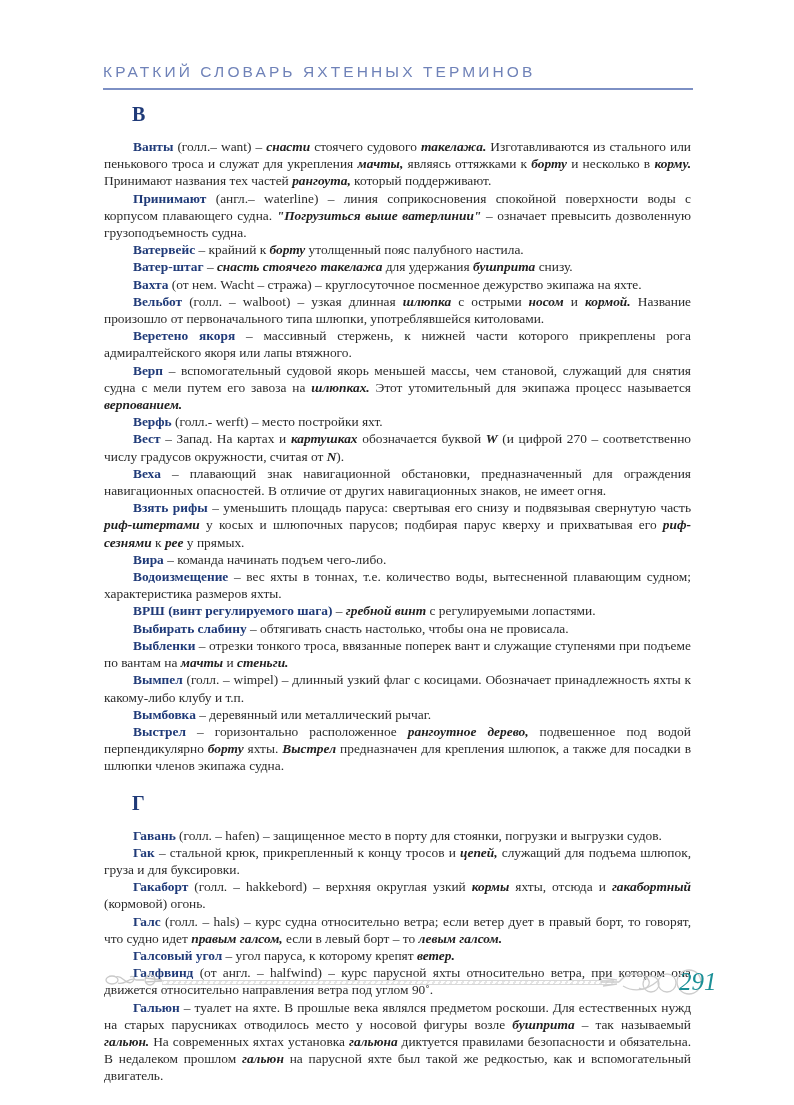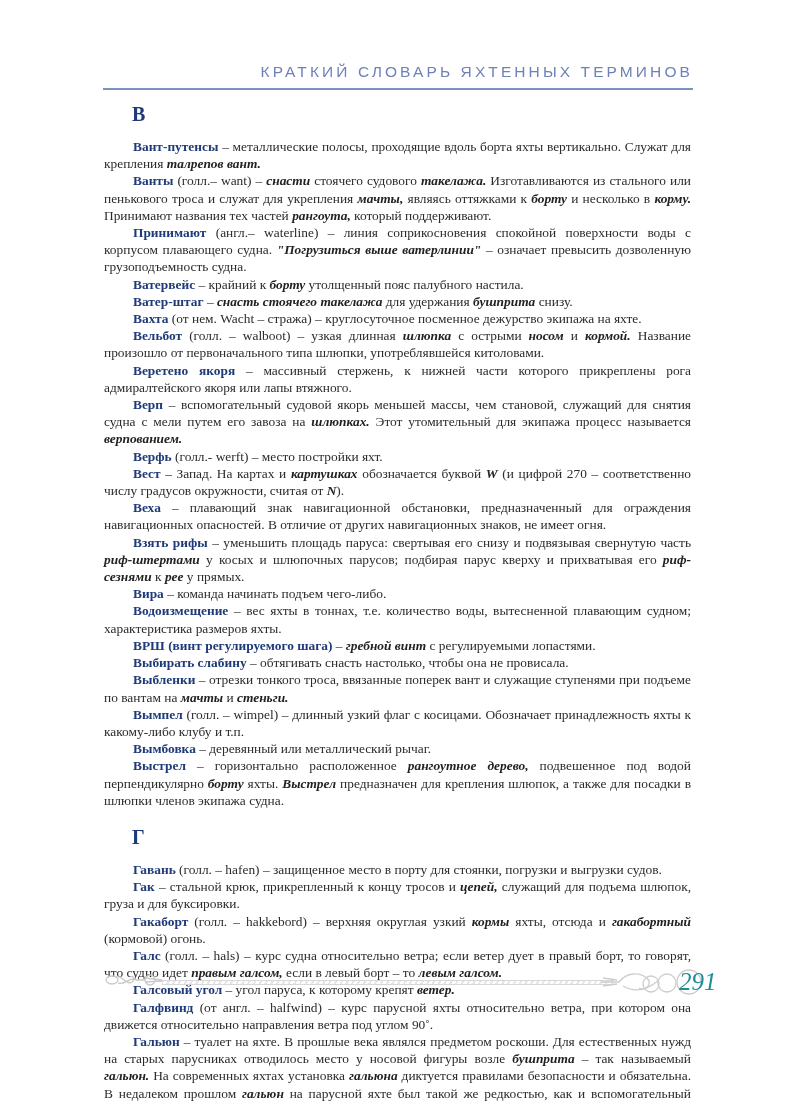--- a/index.html
+++ b/index.html
@@ -1,17 +1,17 @@
 <!DOCTYPE html>
 <html><head>
 <meta charset="utf-8">
 <style>
   html, body { margin: 0; padding: 0; background: #ffffff; }
   body { width: 794px; height: 1105px; position: relative; overflow: hidden; font-family: "Liberation Serif", "DejaVu Serif", serif; color: #2b2b2b; }
-  .running-head { position: absolute; left: 103px; top: 63px; width: 590px; text-align: right; font-family: "Liberation Sans", "DejaVu Sans", sans-serif; font-size: 15.5px; letter-spacing: 3.1px; color: #6f82b8; }
+  .running-head { position: absolute; left: 103px; top: 63px; width: 590px; text-align: left; font-family: "Liberation Sans", "DejaVu Sans", sans-serif; font-size: 15.5px; letter-spacing: 3.1px; color: #6f82b8; }
   .head-rule { position: absolute; left: 103px; top: 88px; width: 590px; height: 2px; background: #7d90c4; }
   .content { position: absolute; left: 104px; top: 104px; width: 587px; }
   .section-letter { font-family: "Liberation Serif", "DejaVu Serif", serif; font-weight: bold; font-size: 20px; color: #1f3a78; margin: 0 0 0 28px; height: 34px; line-height: 20px; }
   .entry { font-size: 13.4px; line-height: 17.2px; text-indent: 29px; text-align: justify; margin: 0; }
   .term { color: #1f3a78; font-weight: bold; }
   .em { font-style: italic; font-weight: bold; color: #222; }
   .gap-section { height: 18px; }
   .footer { position: absolute; left: 104px; top: 966px; width: 616px; height: 34px; text-align: right; }
   .rope { position: absolute; left: 58px; top: 14px; width: 452px; height: 3px; border-top: 1px solid #d8d8d8; border-bottom: 1px solid #d8d8d8; background: repeating-linear-gradient(120deg, #e6e6e6 0 2px, #ffffff 2px 5px); }
   .knot-left { position: absolute; left: 0; top: 6px; }
@@ -19,21 +19,20 @@
   .page-number { position: absolute; left: 575px; top: 2px; font-family: "Liberation Serif", "DejaVu Serif", serif; font-style: italic; font-size: 25px; color: #1a8f96; }
 </style>
 </head>
 <body>
 
 <div class="running-head">КРАТКИЙ СЛОВАРЬ ЯХТЕННЫХ ТЕРМИНОВ</div>
 <div class="head-rule"></div>
 
 <div class="content" id="content">
     <div class="section-letter">В</div>
-    <p class="entry"><span class="term">Вант-путенсы</span><span> – металлические полосы, проходящие вдоль борта яхты вертикально. Служат для крепления </span><span class="em">талрепов вант.</span></p>
     <p class="entry"><span class="term">Ванты</span><span> (голл.– want) – </span><span class="em">снасти</span><span> стоячего судового </span><span class="em">такелажа.</span><span> Изготавливаются из стального или пенькового троса и служат для укрепления </span><span class="em">мачты,</span><span> являясь оттяжками к </span><span class="em">борту</span><span> и несколько в </span><span class="em">корму.</span><span> Принимают названия тех частей </span><span class="em">рангоута,</span><span> который поддерживают.</span></p>
     <p class="entry"><span class="term">Принимают</span><span> (англ.– waterline) – линия  соприкосновения спокойной поверхности воды с корпусом плавающего судна. </span><span class="em">"Погрузиться выше ватерлинии"</span><span> – означает превысить дозволенную грузоподъемность судна.</span></p>
     <p class="entry"><span class="term">Ватервейс</span><span> – крайний к </span><span class="em">борту</span><span> утолщенный пояс палубного настила.</span></p>
     <p class="entry"><span class="term">Ватер-штаг</span><span> – </span><span class="em">снасть стоячего такелажа</span><span> для удержания </span><span class="em">бушприта</span><span> снизу.</span></p>
     <p class="entry"><span class="term">Вахта</span><span> (от нем. Wacht – стража)  – круглосуточное посменное дежурство экипажа на яхте.</span></p>
     <p class="entry"><span class="term">Вельбот</span><span> (голл. – walboot) – узкая длинная </span><span class="em">шлюпка</span><span> с острыми </span><span class="em">носом</span><span> и </span><span class="em">кормой.</span><span> Название произошло от первоначального типа шлюпки, употреблявшейся китоловами.</span></p>
     <p class="entry"><span class="term">Веретено якоря</span><span> – массивный стержень, к нижней части которого прикреплены рога адмиралтейского якоря или лапы втяжного.</span></p>
     <p class="entry"><span class="term">Верп</span><span> – вспомогательный судовой якорь меньшей массы, чем становой, служащий для снятия судна с мели путем его завоза на </span><span class="em">шлюпках.</span><span> Этот утомительный для экипажа процесс называется </span><span class="em">верпованием.</span></p>
     <p class="entry"><span class="term">Верфь</span><span> (голл.- werft) – место постройки яхт.</span></p>
     <p class="entry"><span class="term">Вест</span><span> – Запад. На картах и </span><span class="em">картушках</span><span> обозначается буквой </span><span class="em">W</span><span> (и цифрой 270 – соответственно числу градусов окружности, считая от </span><span class="em">N</span><span>).</span></p>

